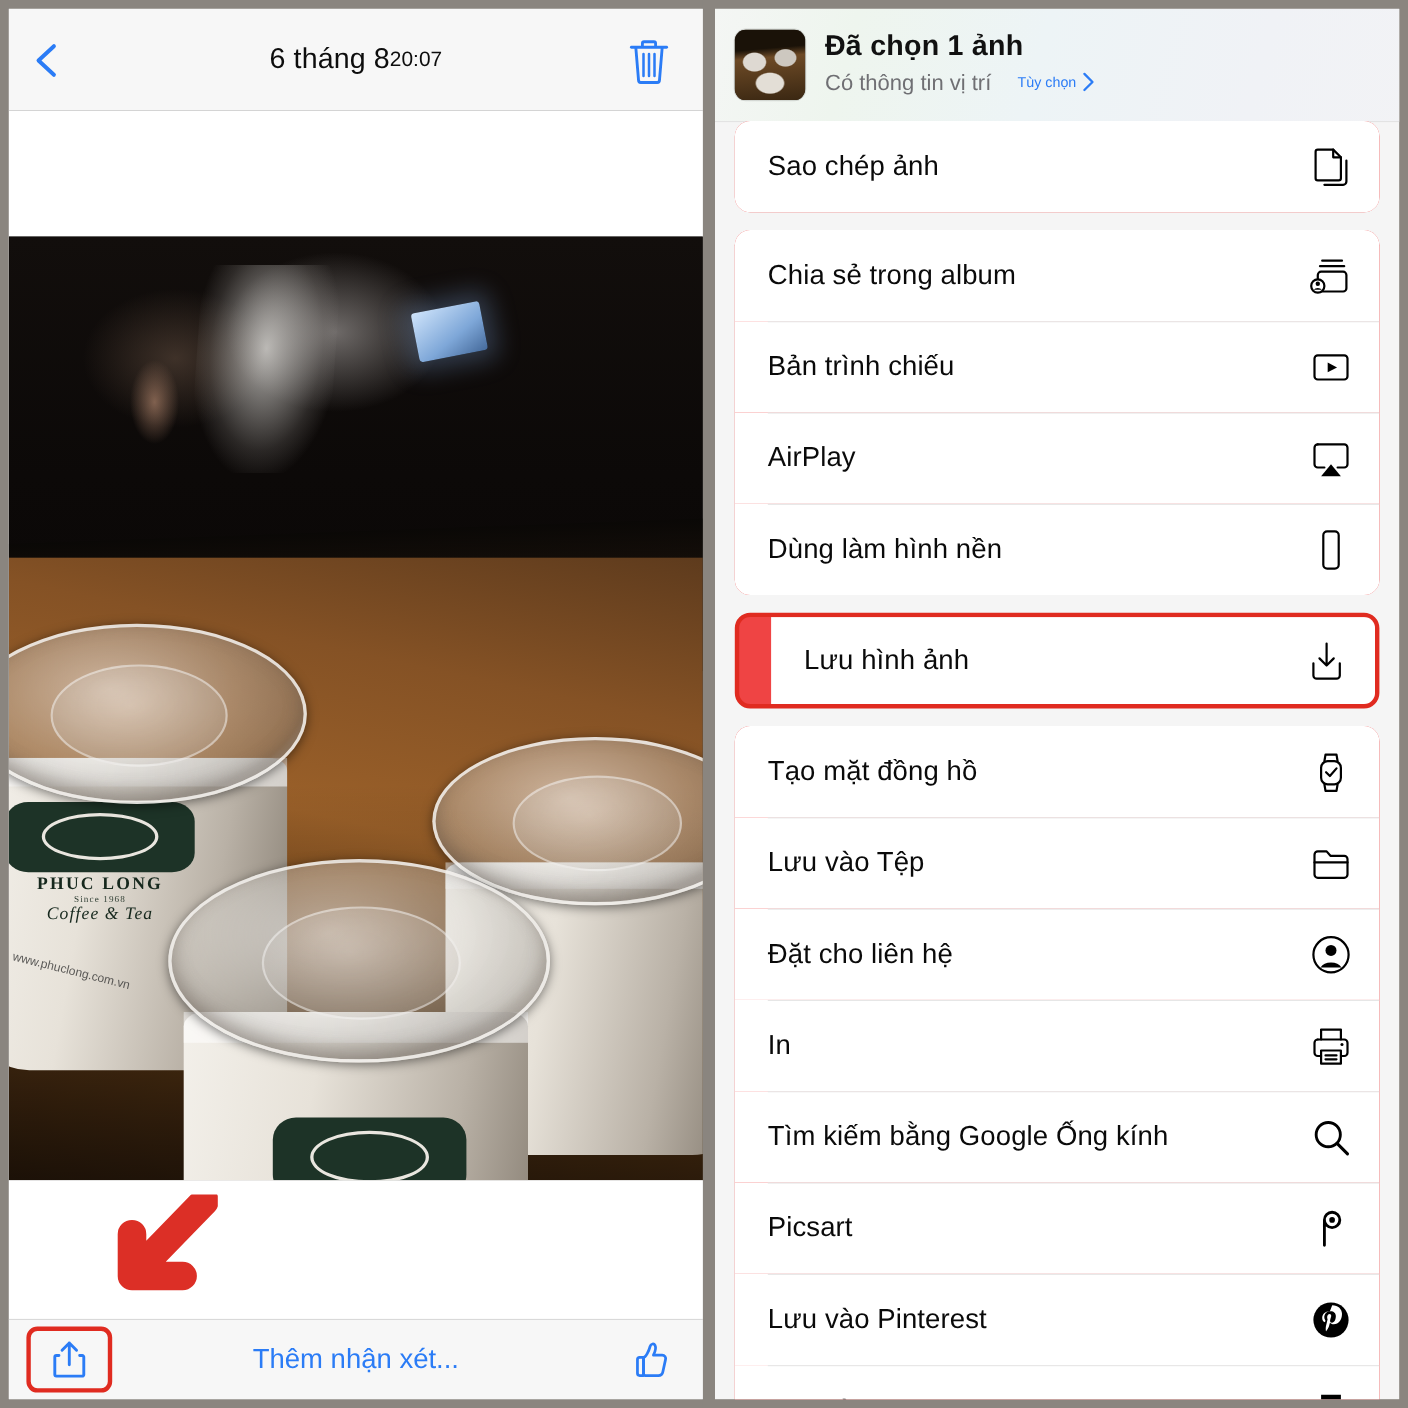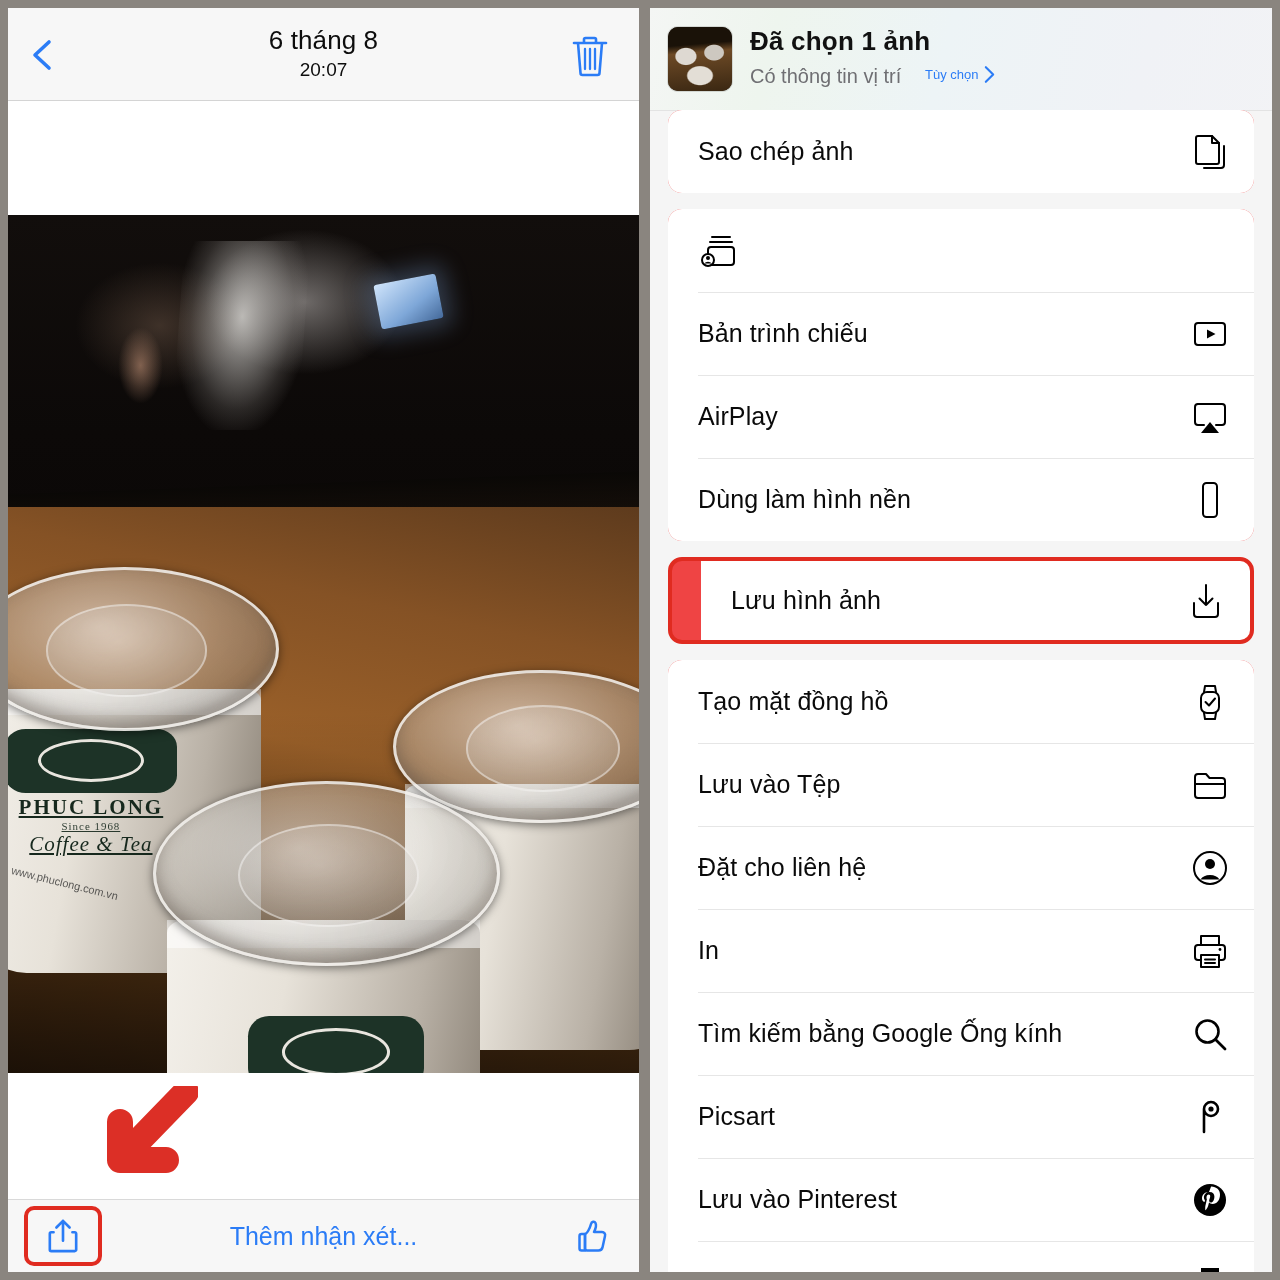--- a/index.html
+++ b/index.html
@@ -20,21 +20,21 @@
     position:absolute;left:0;top:0;width:631px;height:92px;
     background:#f7f7f7;
     border-bottom:1px solid #d4d4d4;
   }
   .back-chevron{
     position:absolute;left:18px;top:30px;width:34px;height:34px;
     cursor:pointer;
   }
   .nav-titles{
     position:absolute;left:0;top:0;width:631px;height:92px;
-    display:flex;flex-direction:column;align-items:center;justify-content:center;
+    display:flex;flex-direction:row;align-items:center;justify-content:center;
     pointer-events:none;
   }
   .nav-date{font-size:26px;color:#0d0d0d;line-height:1.15;letter-spacing:0.1px;}
   .nav-time{font-size:19px;color:#0d0d0d;line-height:1.3;margin-top:2px;}
   .trash-btn{position:absolute;right:28px;top:26px;width:42px;height:44px;cursor:pointer;}
 
   .photo-gap{
     position:absolute;left:0;top:93px;width:631px;height:114px;background:#ffffff;
   }
 
@@ -234,21 +234,21 @@
       <div class="ph-bgdark"></div>
       <div class="ph-person"></div>
       <div class="ph-hand"></div>
       <div class="ph-phone"></div>
       <div class="ph-tableedge"></div>
       <div class="ph-table"></div>
       <div class="ph-shadow"></div>
 
       <div class="cup cup1">
         <div class="body">
-          <div class="logo" style="left:8%;top:14%;width:62%;height:40%;font-size:21px;text-decoration:underline;">
+          <div class="logo" style="left:8%;top:14%;width:62%;height:40%;font-size:16px;">
             <div class="shield">
                 <span></span>
               </div>
             <div class="nm">PHUC LONG</div>
             <div class="since">Since 1968</div>
             <div class="ct">Coffee &amp; Tea</div>
           </div>
           <div class="url" style="left:10%;top:66%;">www.phuclong.com.vn</div>
         </div>
         <div class="lid"></div>
@@ -328,20 +328,21 @@
               <svg viewBox="0 0 40 40" width="40" height="40">
                 <path d="M8 4 H22 L29 11 V30 A2 2 0 0 1 27 32 H8 A2 2 0 0 1 6 30 V6 A2 2 0 0 1 8 4 Z" stroke="#000" fill="none" stroke-width="2" stroke-linecap="round" stroke-linejoin="round"></path>
                 <path d="M22 4 V11 H29" stroke="#000" fill="none" stroke-width="2" stroke-linecap="round" stroke-linejoin="round"></path>
                 <path d="M14 36 H31 A3 3 0 0 0 34 33 V14" stroke="#000" fill="none" stroke-width="2" stroke-linecap="round" stroke-linejoin="round"></path>
               </svg>
             </div>
           </div>
         </div>
         <div class="group">
           <div class="row">
+            <div class="lbl">Chia sẻ trong album</div>
             <div class="ic">
               <svg viewBox="0 0 40 40" width="40" height="40">
                 <path d="M12 6 H30" stroke="#000" fill="none" stroke-width="2" stroke-linecap="round" stroke-linejoin="round"></path>
                 <path d="M10 11 H32" stroke="#000" fill="none" stroke-width="2" stroke-linecap="round" stroke-linejoin="round"></path>
                 <path d="M11 16 H31 A3 3 0 0 1 34 19 V31 A3 3 0 0 1 31 34 H11 A3 3 0 0 1 8 31 V19 A3 3 0 0 1 11 16 Z" stroke="#000" fill="none" stroke-width="2" stroke-linecap="round" stroke-linejoin="round"></path>
                 <circle cx="8" cy="29" r="6" fill="#fff" stroke="#000" stroke-width="2" stroke-linecap="round" stroke-linejoin="round"></circle>
                 <circle cx="8" cy="27" r="2" fill="#000" stroke="none"></circle>
                 <path d="M4.3 32.5 A4.2 3.2 0 0 1 11.7 32.5" fill="#000" stroke="none"></path>
               </svg>
             </div>

